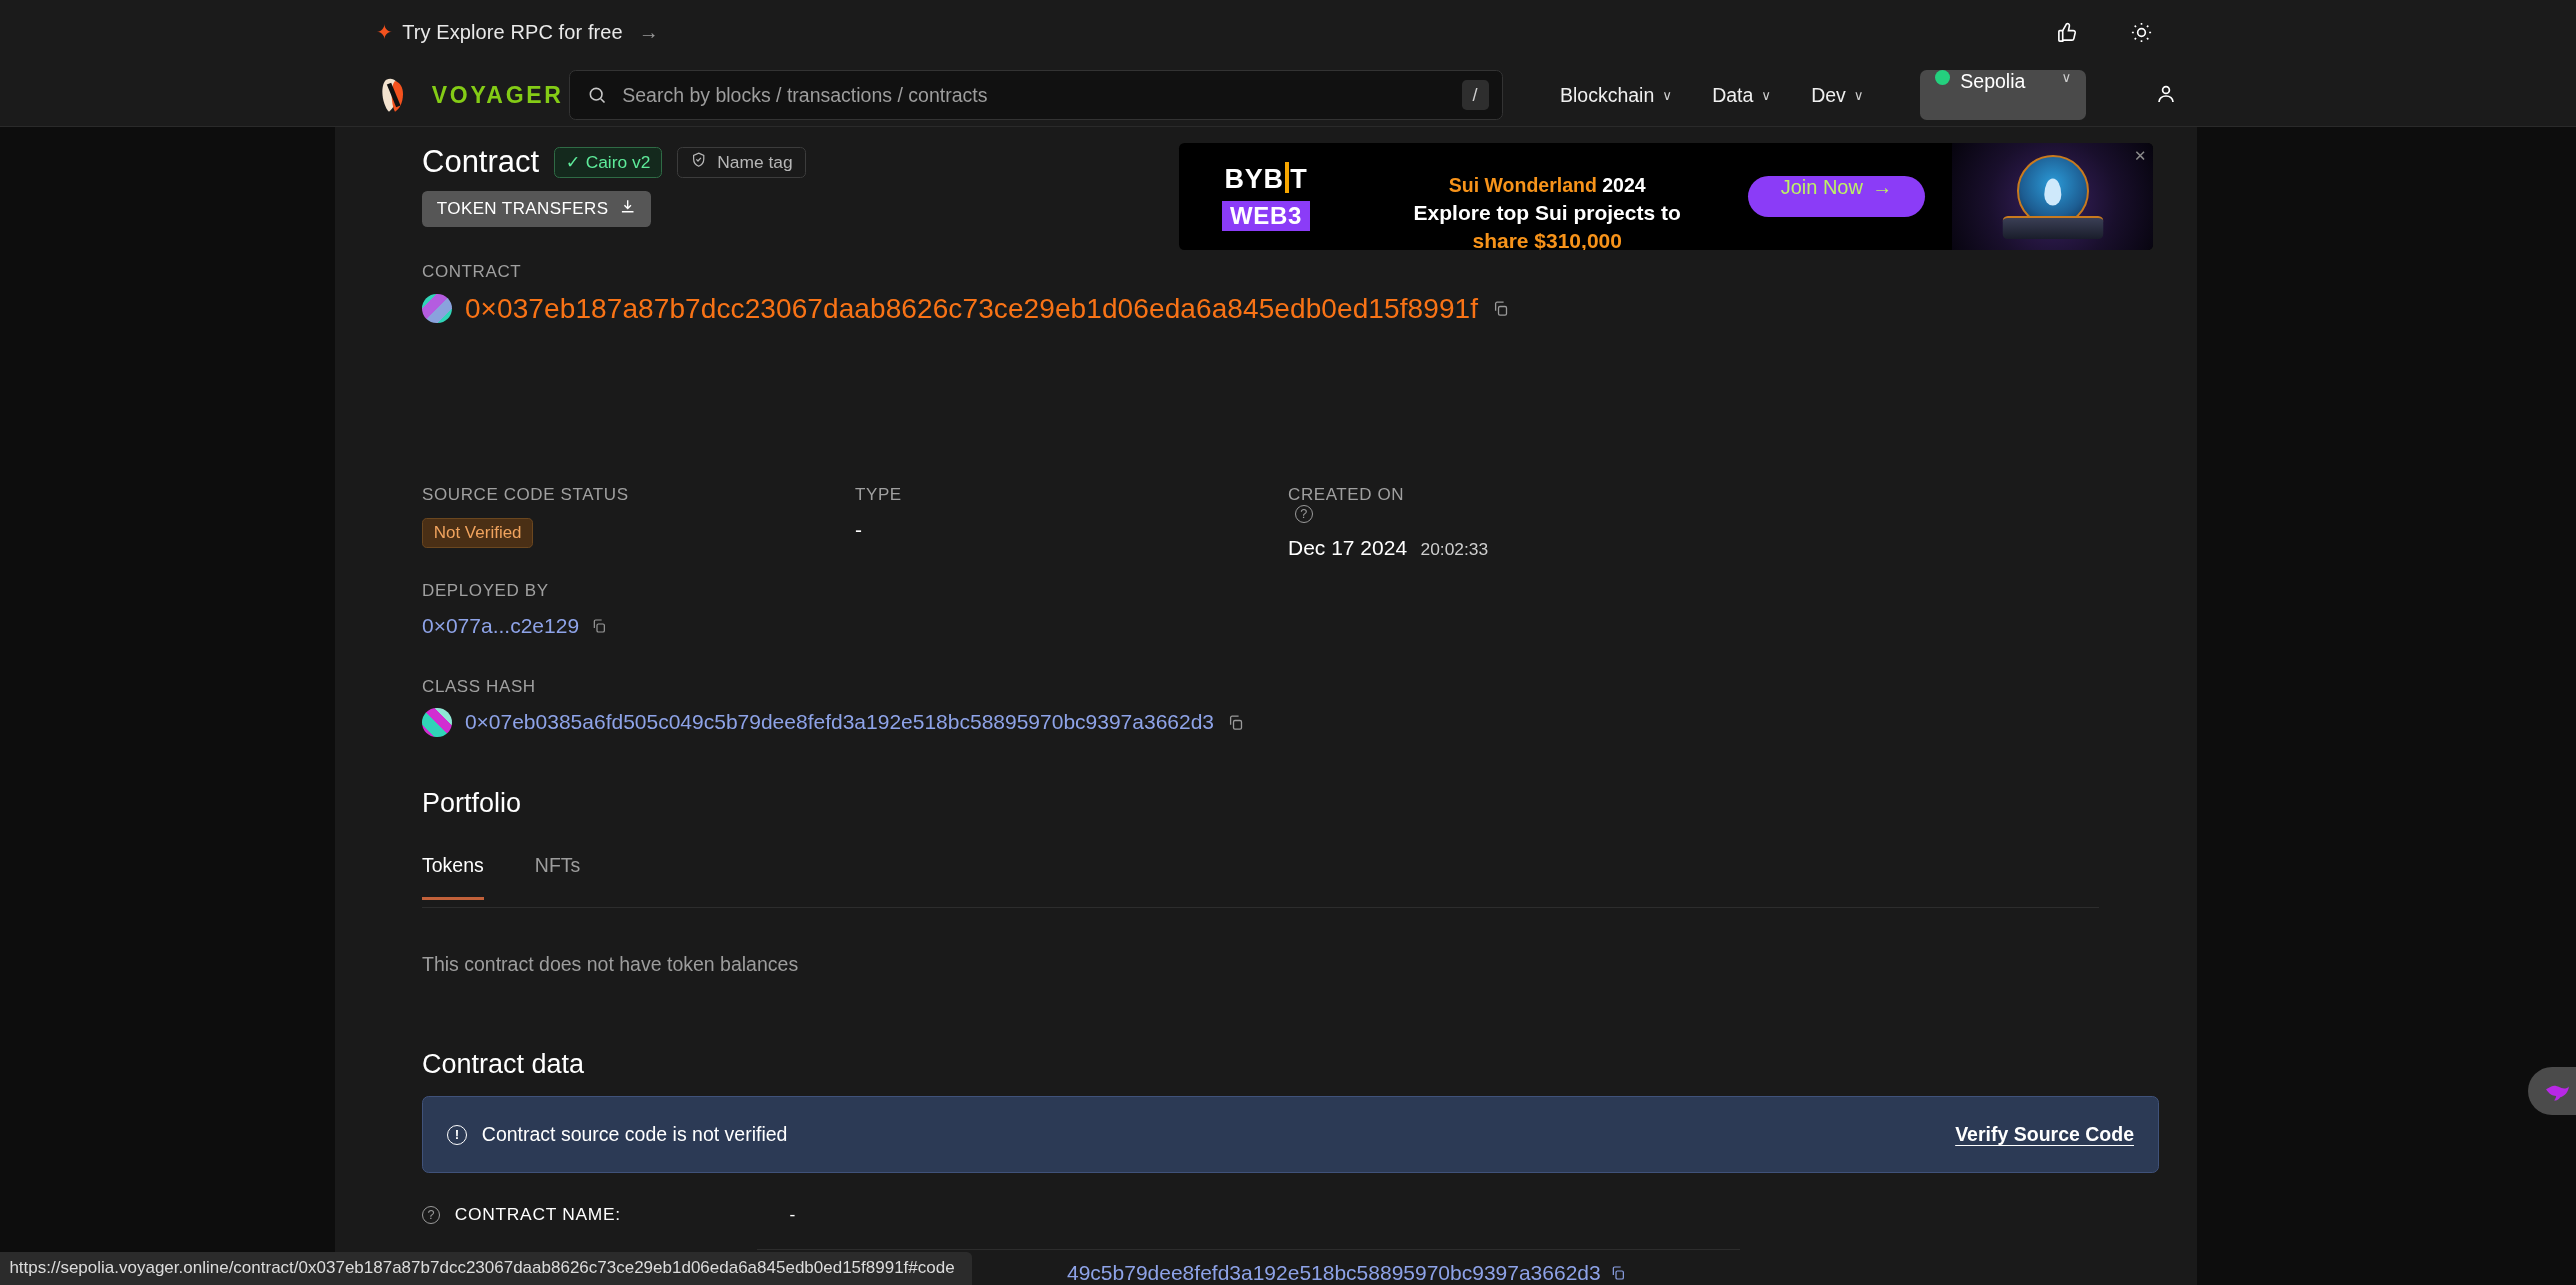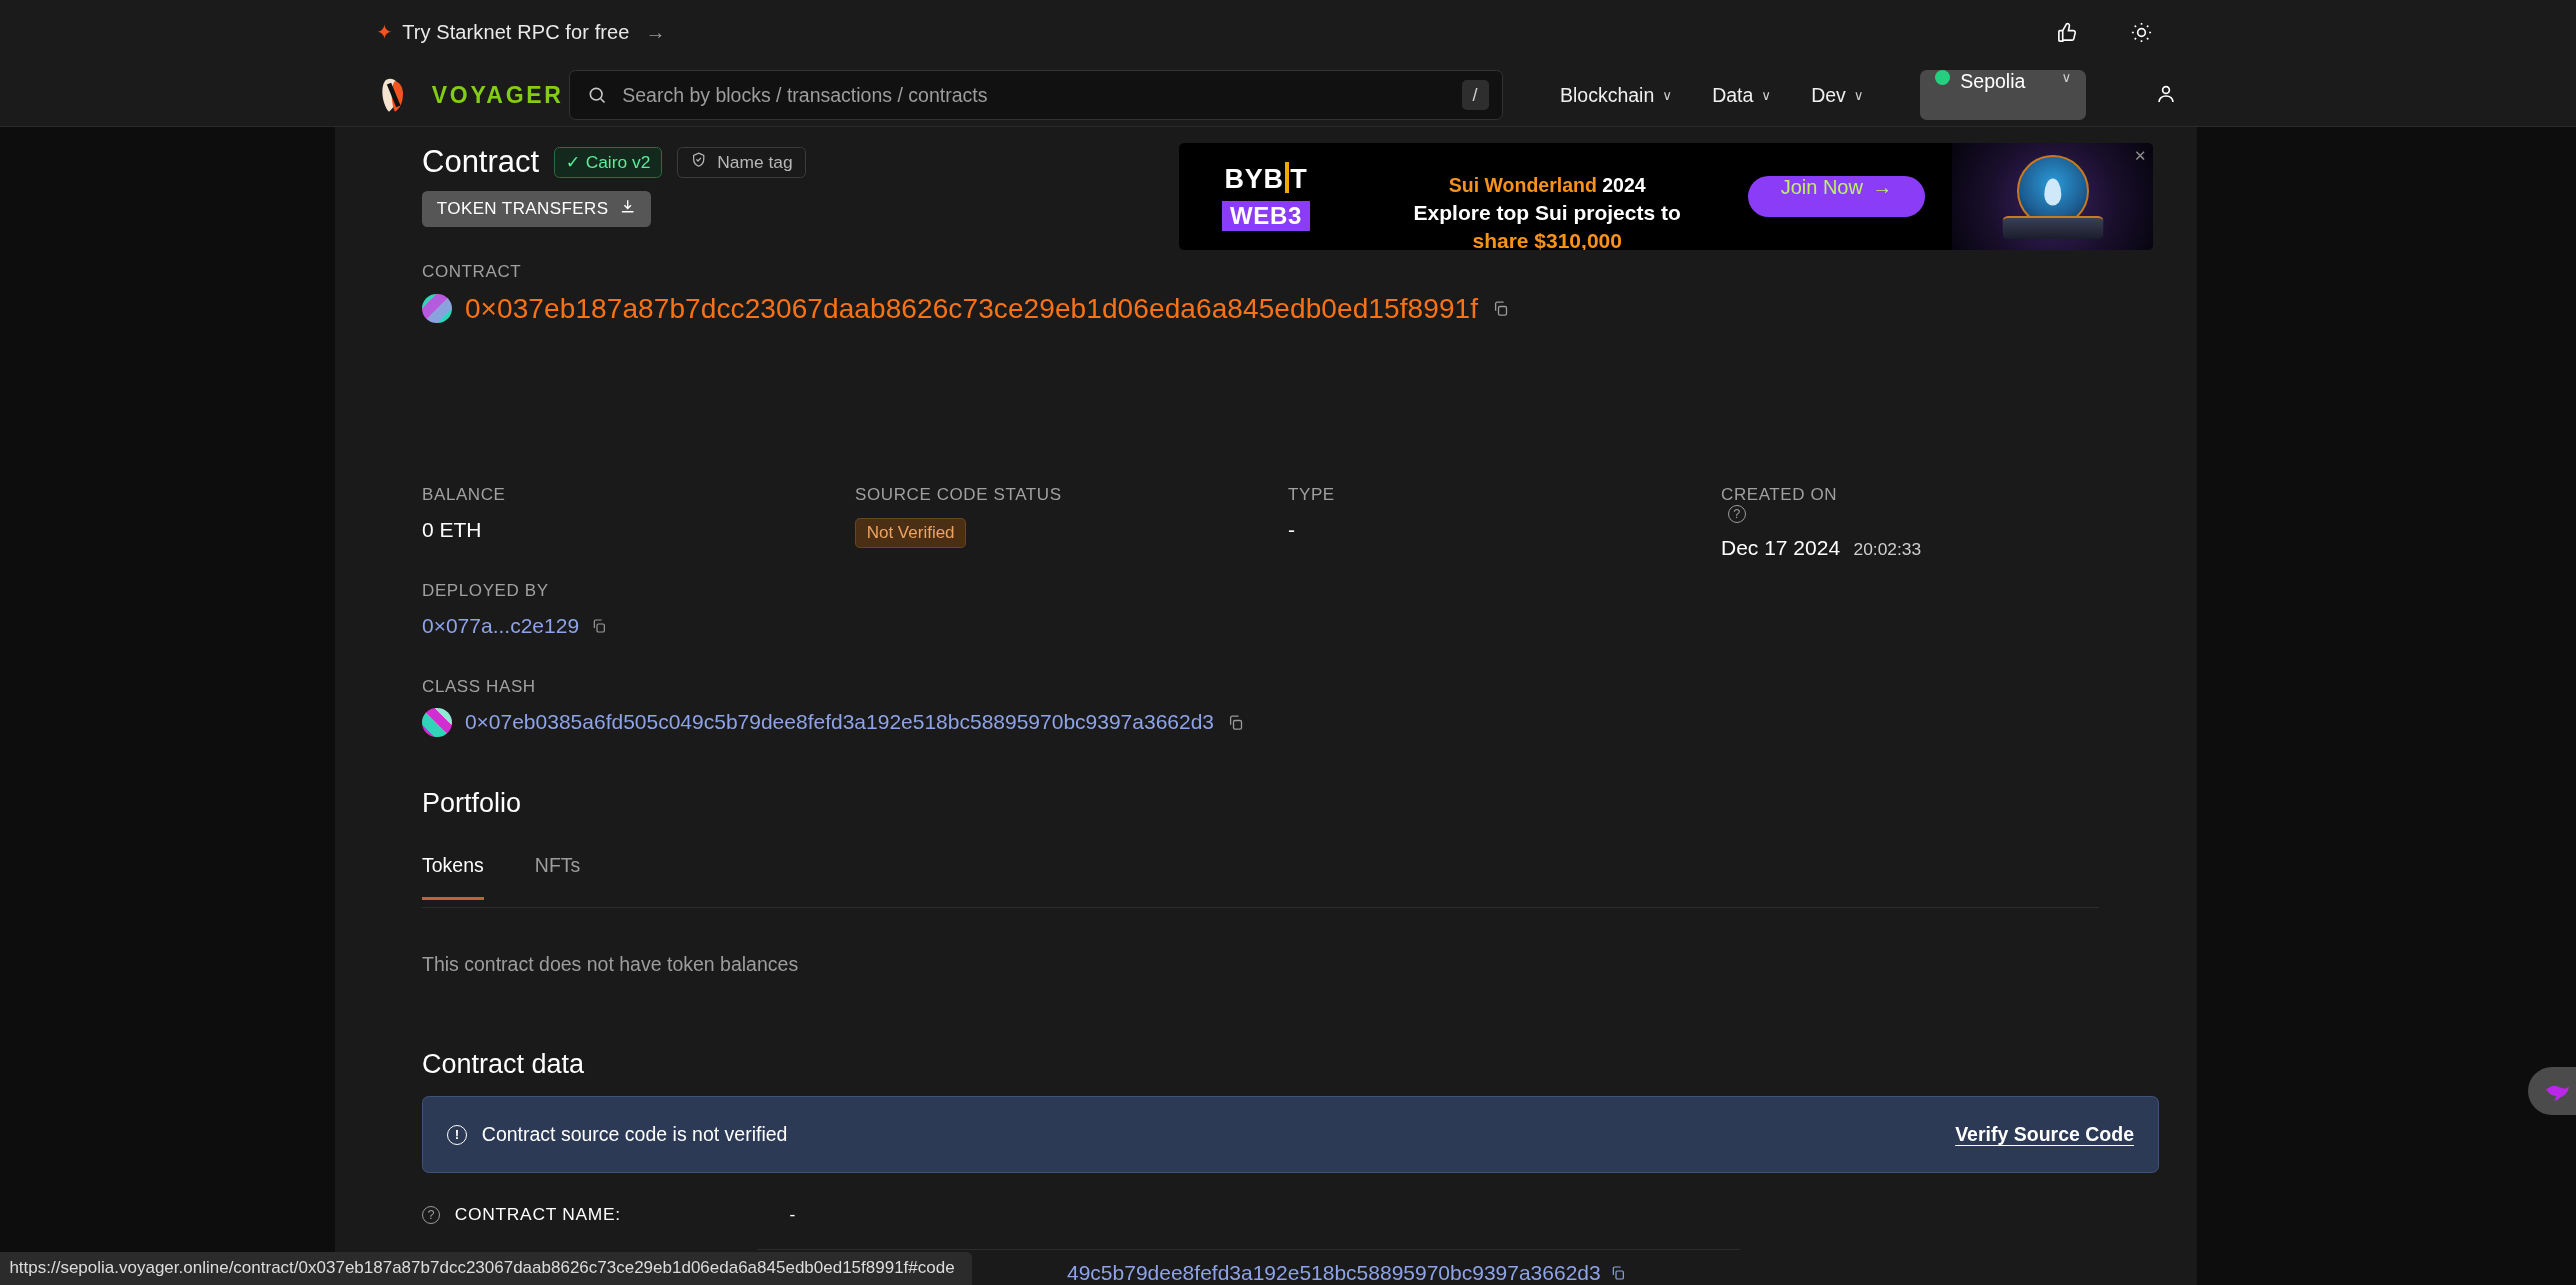--- a/index.html
+++ b/index.html
@@ -342,21 +342,21 @@
     background: #4b4b4b; display: flex; align-items: center;
     justify-content: center; z-index: 30;
   }
 </style>
 </head>
 <body>
 
 <div class="promo-strip">
   <div class="promo-inner">
     <span class="promo-spark">✦</span>
-    <span class="promo-text">Try Starknet RPC for free</span>
+    <span class="promo-text">Try Explore RPC for free</span>
     <span class="promo-arrow">→</span>
   </div>
   <div class="promo-icons">
     <div class="ico-btn">
       <svg width="23" height="23" viewBox="0 0 24 24" fill="none" stroke="#fff" stroke-width="1.7">
         <path d="M7 10v11H4a1 1 0 0 1-1-1v-9a1 1 0 0 1 1-1h3z"></path>
         <path d="M7 10l4-7a2 2 0 0 1 3 2l-1 5h5a2 2 0 0 1 2 2.4l-1.4 6A2 2 0 0 1 16.6 20H7"></path>
       </svg>
     </div>
     <div class="ico-btn">
@@ -481,24 +481,20 @@
           <svg width="17.4" height="17.4" viewBox="0 0 24 24" fill="none" stroke="#9a9a9a" stroke-width="1.8">
             <rect x="9" y="9" width="11" height="12" rx="2"></rect>
               <path d="M5 15V5a2 2 0 0 1 2-2h9"></path>
           </svg>
         </span>
       </div>
     </div>
 
     <div class="meta-grid">
       <div class="meta-cell">
-        <span class="lbl">BALANCE</span>
-        <div class="mval val">0 ETH</div>
-      </div>
-      <div class="meta-cell">
         <span class="lbl">SOURCE CODE STATUS</span>
         <div class="mval">
           <span class="chip-notverified">Not Verified</span>
         </div>
       </div>
       <div class="meta-cell">
         <span class="lbl">TYPE</span>
         <div class="mval val">-</div>
       </div>
       <div class="meta-cell">

